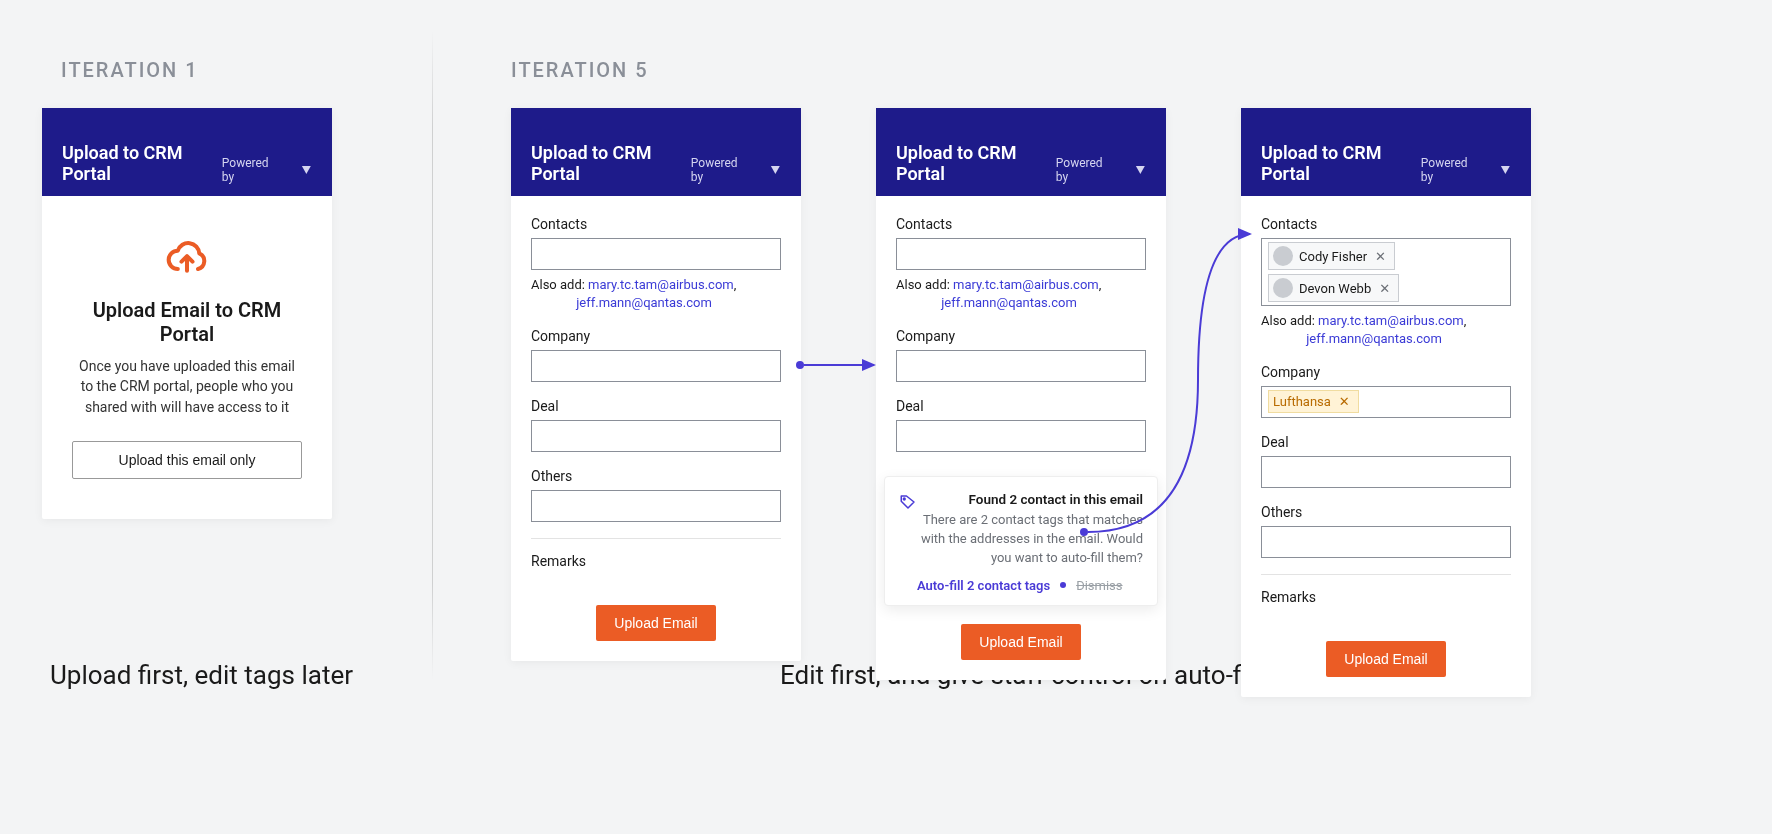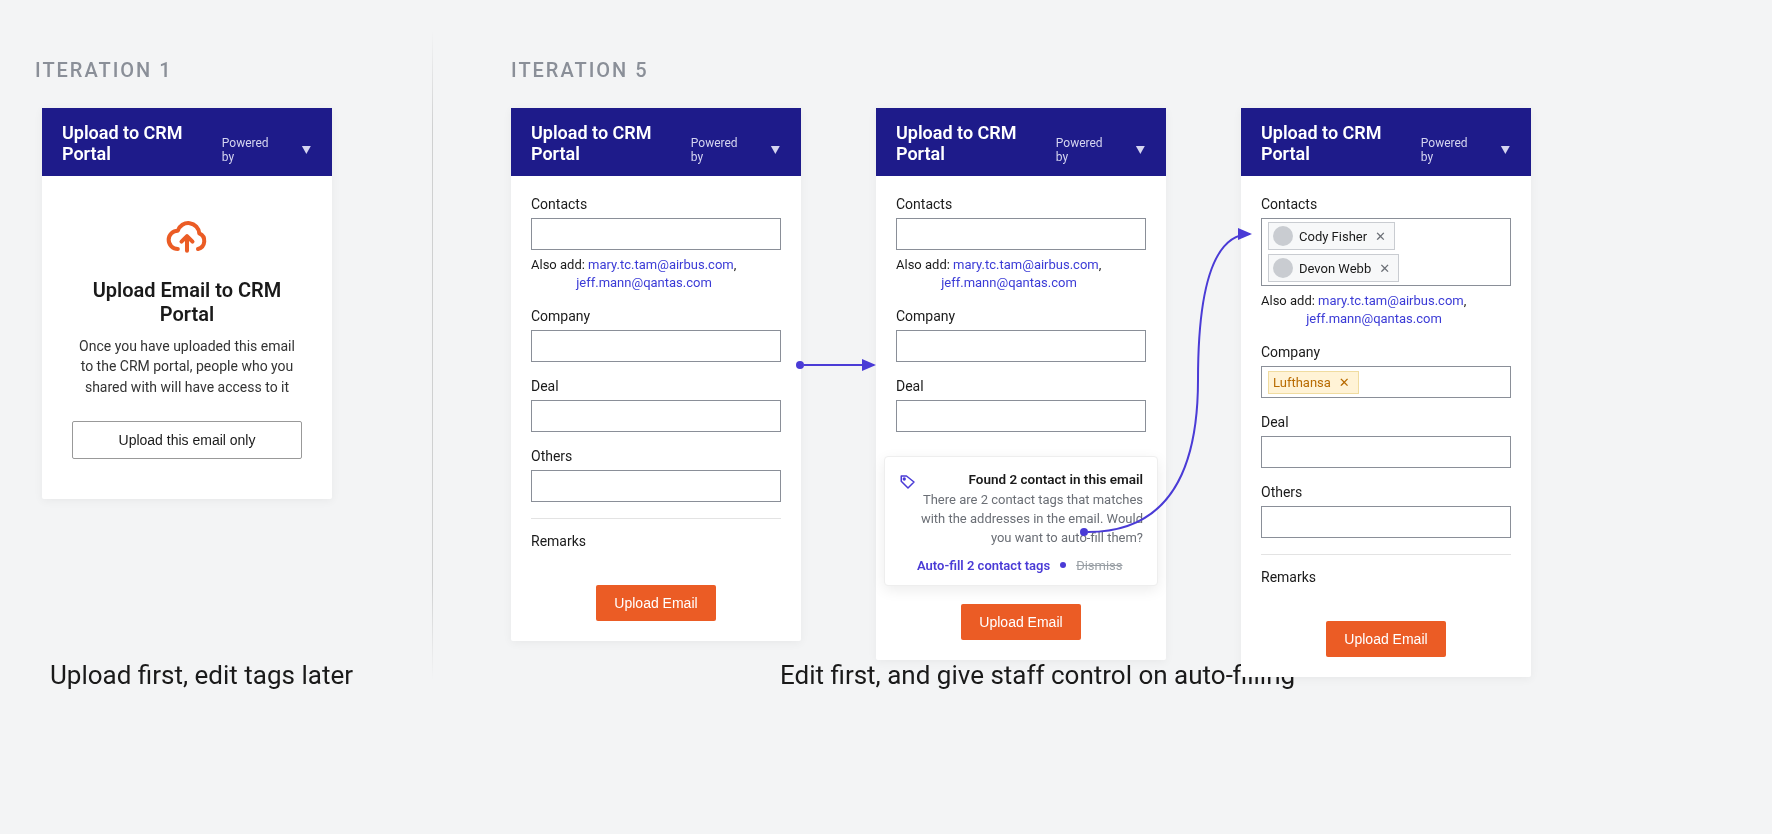--- a/index.html
+++ b/index.html
@@ -34,21 +34,21 @@
   .card {
     position: absolute;
     background: #fff;
     box-shadow: 0 2px 10px rgba(0,0,0,0.05);
     border-radius: 2px;
     overflow: visible;
   }
   .card-header {
     background: #1e1b8a;
     color: #fff;
-    height: 68px;
+    height: 88px;
     display: flex;
     align-items: flex-end;
     justify-content: space-between;
     padding: 0 20px 12px 20px;
   }
   .card-header-title {
     font-size: 18px;
     font-weight: 600;
   }
   .powered-by {
@@ -76,21 +76,21 @@
   .btn-primary { background: #eb5c25; color: #fff; border: 1px solid #eb5c25; }
   .btn-secondary { background: #fff; color: #1a1a1a; border: 1px solid #999; }
   .field { margin-bottom: 16px; }
   .field-label { font-size: 14px; font-weight: 400; margin-bottom: 6px; }
   .field-input {
     width: 100%;
     border: 1px solid #8a8f98;
     min-height: 32px;
     padding: 3px 6px;
     display: flex;
-    align-items: flex-end;
+    align-items: flex-start;
     flex-wrap: wrap;
     gap: 4px;
     background: #fff;
   }
   .also-add { font-size: 13px; margin-top: 6px; line-height: 1.4; }
   .also-add-label { color: #1a1a1a; }
   .also-add-link { color: #3b3bd6; cursor: pointer; }
   .hr { border: none; border-top: 1px solid #e3e3e3; margin: 6px 0 14px 0; }
   .footer { padding: 10px 20px 20px 20px; display: flex; justify-content: center; }
   .btn-upload {
@@ -122,21 +122,21 @@
   .chip .avatar { width:20px; height:20px; border-radius:50%; background:#c9ccd1; display:inline-block; flex-shrink:0;}
   .chip .x { color:#6b6f76; font-size:13px; cursor:pointer; padding:0 2px;}
   .chip.company { background:#fff3d6; border-color:#f0dca0; color:#b86b00;}
   .chip.company .x { color:#b86b00; }
   
   .arrow-svg { position:absolute; pointer-events:none; }
 </style>
 </head>
 <body>
 
-<div class="iteration-label" style="left:35px; top:58px;">ITERATION 1</div>
+<div class="iteration-label" style="left:61px; top:58px;">ITERATION 1</div>
 <div class="iteration-label" style="left:511px; top:58px;">ITERATION 5</div>
 
 <div class="divider"></div>
 
 <div class="caption" style="left:50px; top:660px;">Upload first, edit tags later</div>
 <div class="caption" style="left:780px; top:660px;">Edit first, and give staff control on auto-filling</div>
 
 <div class="card" style="left:42px; top:108px; width:290px;">
   <div class="card-header">
     <div class="card-header-title">Upload to CRM Portal</div>

